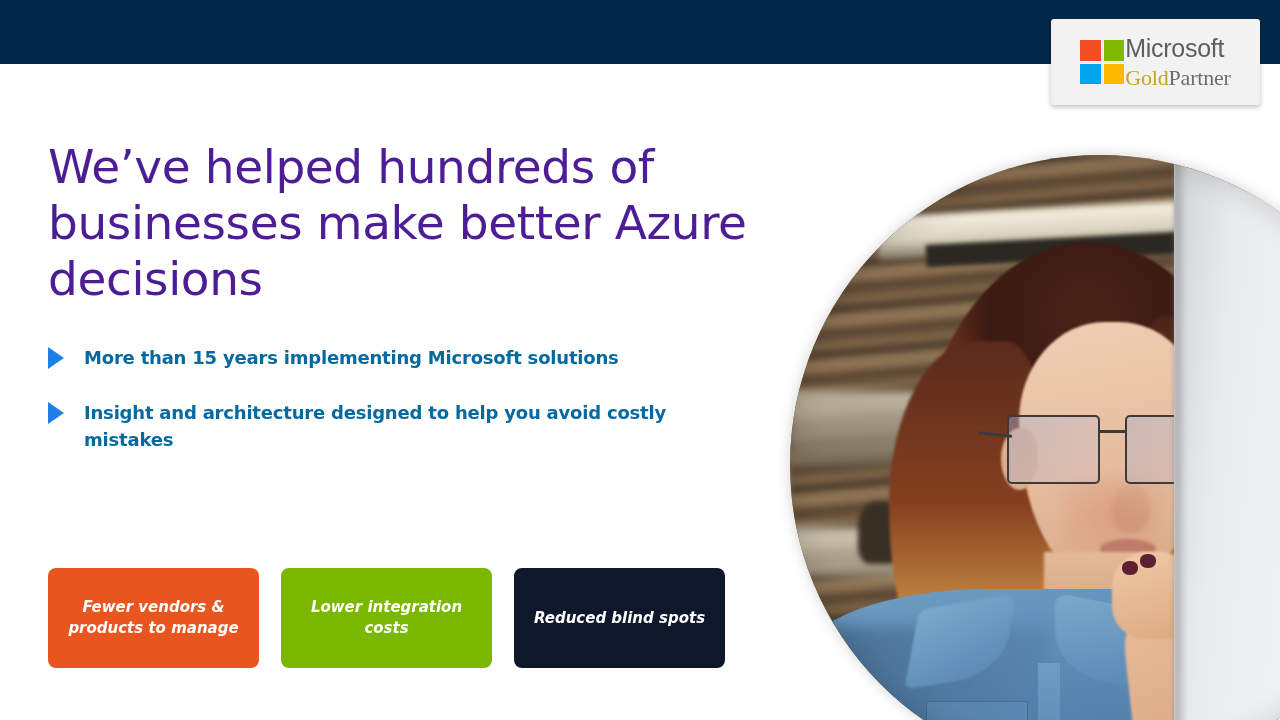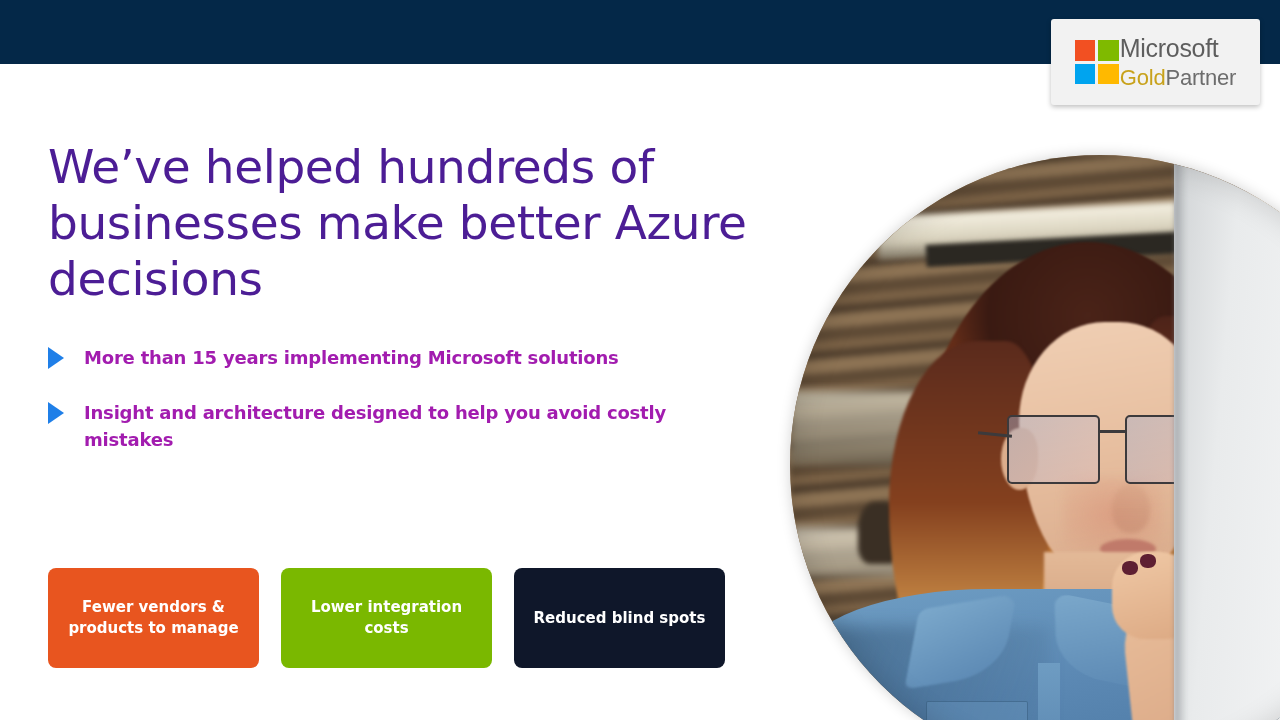--- a/index.html
+++ b/index.html
@@ -83,21 +83,21 @@
     line-height: 1.0;
   }
   .ms-line1 {
     font-size: 25px;
     color: #5e5e5e;
     font-family: "Liberation Sans", sans-serif;
     letter-spacing: -0.3px;
   }
   .ms-line2 {
     font-size: 22px;
-    font-family: Liberation Sans, sans-serif;
+    font-family: Liberation Serif, serif;
     letter-spacing: -0.2px;
     margin-top: 6px;
   }
   .ms-gold { color: #c8a21c; }
   .ms-partner { color: #6d6d6d; }
 
   
   .headline {
     position: absolute;
     left: 48px;
@@ -136,33 +136,34 @@
   .tri {
     width: 0;
     height: 0;
     border-top: 11px solid transparent;
     border-bottom: 11px solid transparent;
     border-left: 16px solid #1f7fe8;
   }
   .bullet-text {
     font-size: 18px;
     font-weight: 700;
-    color: #a21caf;
+    color: #0369a1;
     line-height: 1.5;
     font-family: "DejaVu Sans", sans-serif;
     letter-spacing: -0.2px;
   }
 
   
   .cards {
     position: absolute;
     left: 48px;
     top: 568px;
     display: flex;
     gap: 22px;
+    font-style: italic;
   }
   .card {
     width: 211px;
     height: 100px;
     border-radius: 8px;
     display: flex;
     align-items: center;
     justify-content: center;
     text-align: center;
     color: #ffffff;

